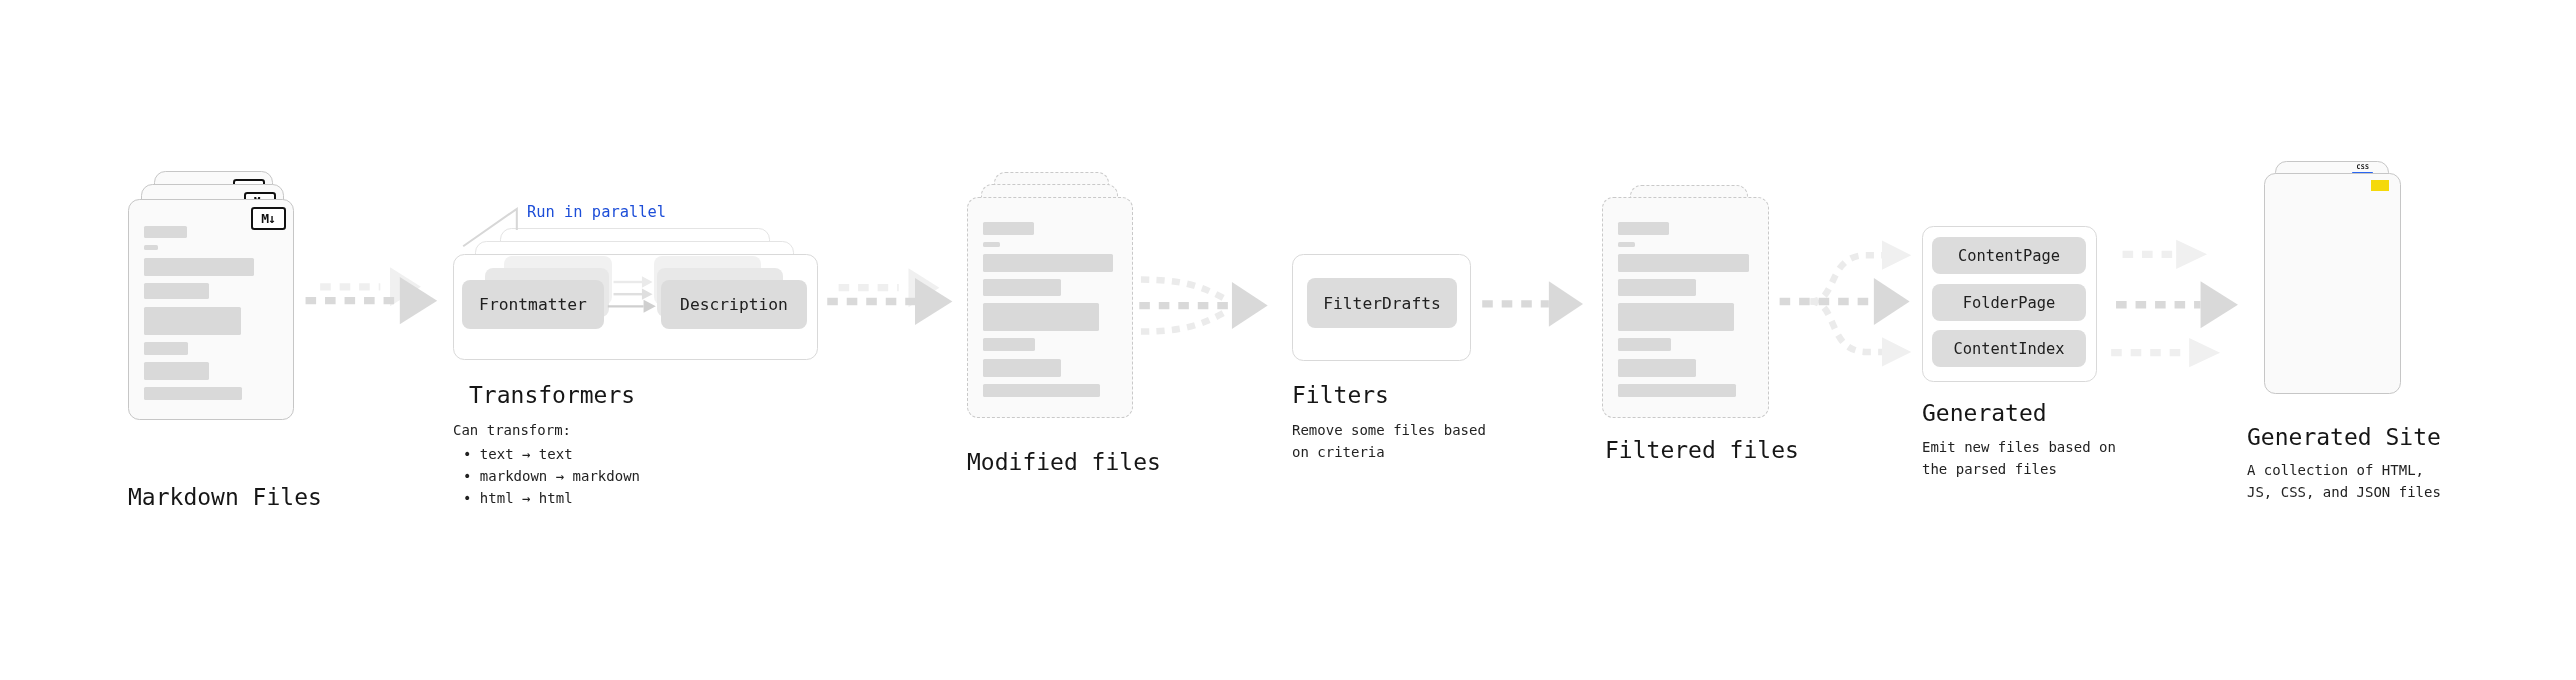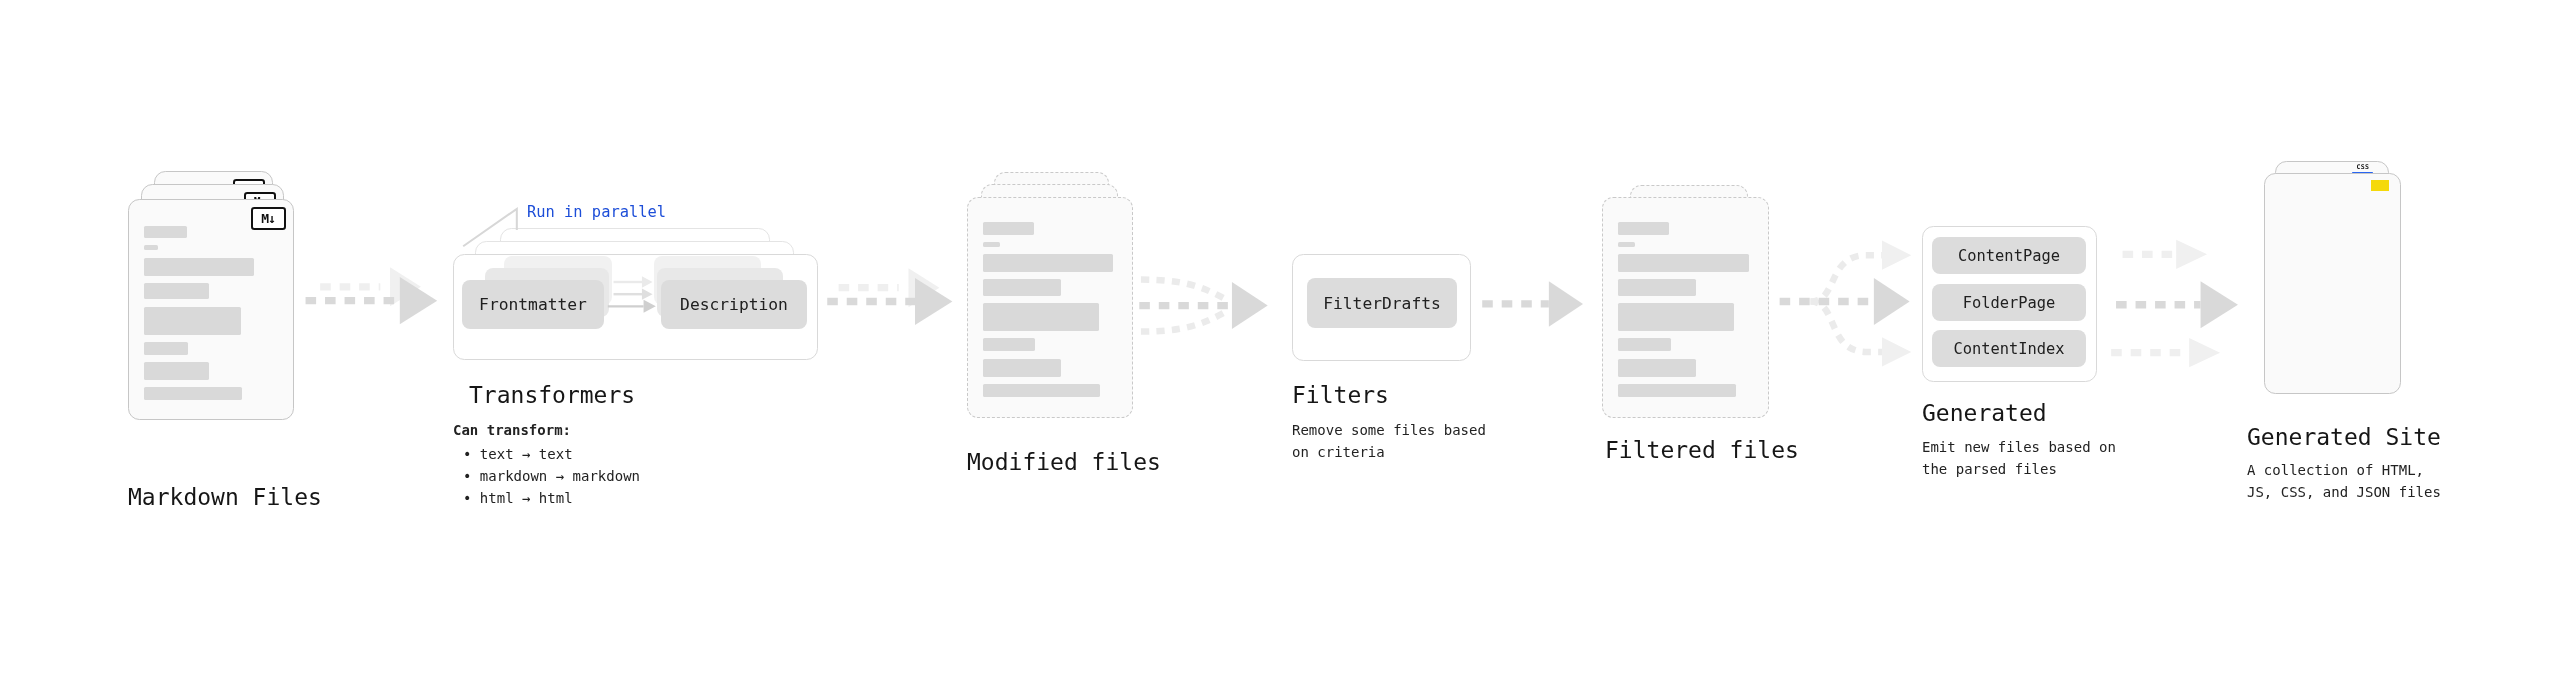--- a/index.html
+++ b/index.html
@@ -109,21 +109,21 @@
   <div class="chip g2" style="left:654px;top:256px;width:107px;height:49px;"></div>
   <div class="chip g1" style="left:485px;top:268px;width:124px;height:49px;"></div>
   <div class="chip g1" style="left:657px;top:268px;width:126px;height:49px;"></div>
 
   <div class="chip" style="left:462px;top:280px;width:142px;height:49px;">Frontmatter</div>
   <div class="chip" style="left:661px;top:280px;width:146px;height:49px;">Description</div>
 
   <div class="annotation" style="left:527px;top:203px;">Run in parallel</div>
 
   <div class="title" style="left:453px;top:382px;margin-left:16px;">Transformers</div>
-  <div class="sub" style="left:453px;top:419px;font-weight:bold;">Can transform:</div>
+  <div class="sub" style="left:453px;top:419px;">Can transform:</div>
   <div class="sub" style="left:463px;top:443px;">• text → text</div>
   <div class="sub" style="left:463px;top:465px;">• markdown → markdown</div>
   <div class="sub" style="left:463px;top:487px;">• html → html</div>
 
   <div class="doc dashed" style="left:994px;top:172px;width:115px;height:203px;"></div>
   <div class="doc dashed" style="left:981px;top:184px;width:137px;height:203px;"></div>
   <div class="doc dashed" style="left:967px;top:197px;width:166px;height:221px;">
     <div class="doc-bars">
         <div class="bar" style="width: 38%; height: 12.2px;"></div>
         <div class="bar" style="width: 13%; height: 4.9px;"></div>

